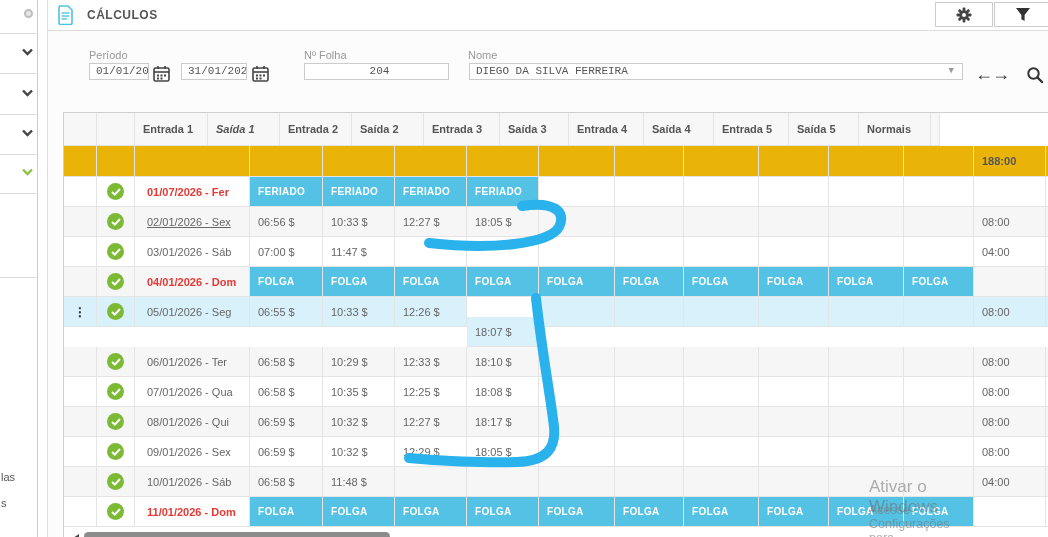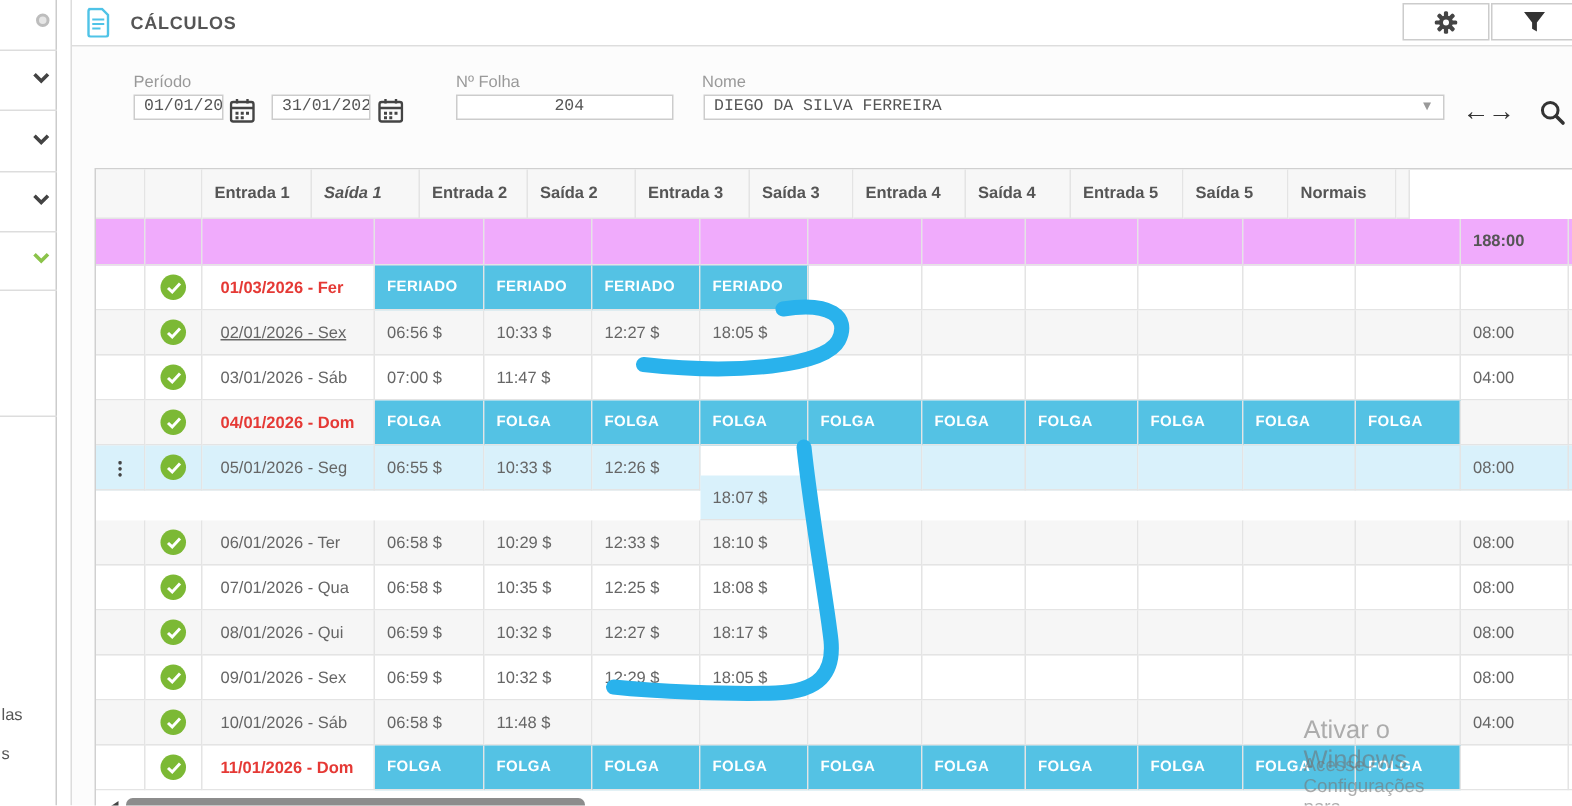--- a/index.html
+++ b/index.html
@@ -40,21 +40,21 @@
   #search-icon { position:absolute; top:66px; }
 
   
   #grid { position:absolute; left:15px; top:112px; width:986px; background:#fff;
           border:1px solid #d0d0d0; }
   .trow { display:flex; width:984px; }
   .tc { flex:none; border-right:1px solid #e4e4e4; border-bottom:1px solid #e4e4e4;
         font-size:11px; color:#666; padding-left:8px; display:flex; align-items:center;
         overflow:hidden; white-space:nowrap; background:transparent; }
   .hdr .tc { height:33px; font-weight:bold; color:#555; background:#f7f7f7; }
-  .tot .tc { height:31px; background:#f0abfc; font-weight:bold; color:#555; }
+  .tot .tc { height:31px; background:#eab308; font-weight:bold; color:#555; }
   .drow .tc { height:30px; }
   .drow.alt .tc { background:#f6f6f6; }
   .drow.sel .tc { background:#d9f1fb; }
   .tc.c-hl { background:#54c2e4 !important; color:#fff; font-weight:bold; font-size:10px;
              letter-spacing:.3px; }
   .tc.red { color:#e53935; font-weight:bold; }
   .tc.datec { padding-left:12px; }
   .chk { width:17px; height:17px; border-radius:50%; background:#7cb935; color:#fff;
          display:flex; align-items:center; justify-content:center; margin:0 auto; }
   .tc.iconc { justify-content:center; padding-left:0; }
@@ -233,21 +233,21 @@
       </div>
       <div class="trow drow">
         <div class="tc iconc" style="width: 33px;"></div>
         <div class="tc iconc" style="width: 38px;">
           <span class="chk">
             <svg width="10" height="8" viewBox="0 0 10 8">
               <polyline points="1,4 3.8,6.6 9,1" fill="none" stroke="#fff" stroke-width="2"></polyline>
             </svg>
           </span>
         </div>
-        <div class="tc datec red" style="width: 115px;">01/03/2026 - Fer</div>
+        <div class="tc datec red" style="width: 115px;">01/07/2026 - Fer</div>
         <div class="tc c-hl" style="width: 73px;">FERIADO</div>
         <div class="tc c-hl" style="width: 72px;">FERIADO</div>
         <div class="tc c-hl" style="width: 72px;">FERIADO</div>
         <div class="tc c-hl" style="width: 72px;">FERIADO</div>
         <div class="tc " style="width: 76px;"></div>
         <div class="tc " style="width: 69px;"></div>
         <div class="tc " style="width: 75px;"></div>
         <div class="tc " style="width: 70px;"></div>
         <div class="tc " style="width: 75px;"></div>
         <div class="tc " style="width: 70px;"></div>

